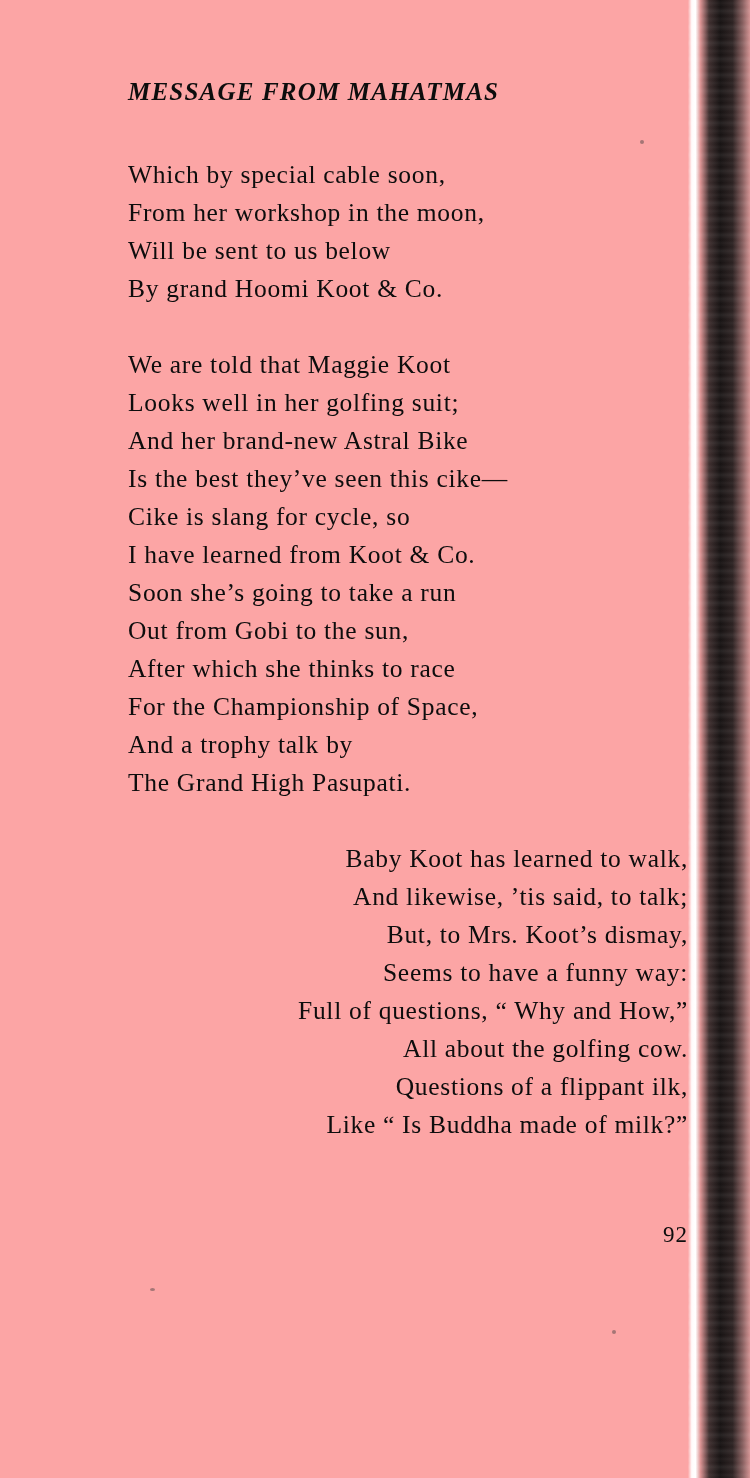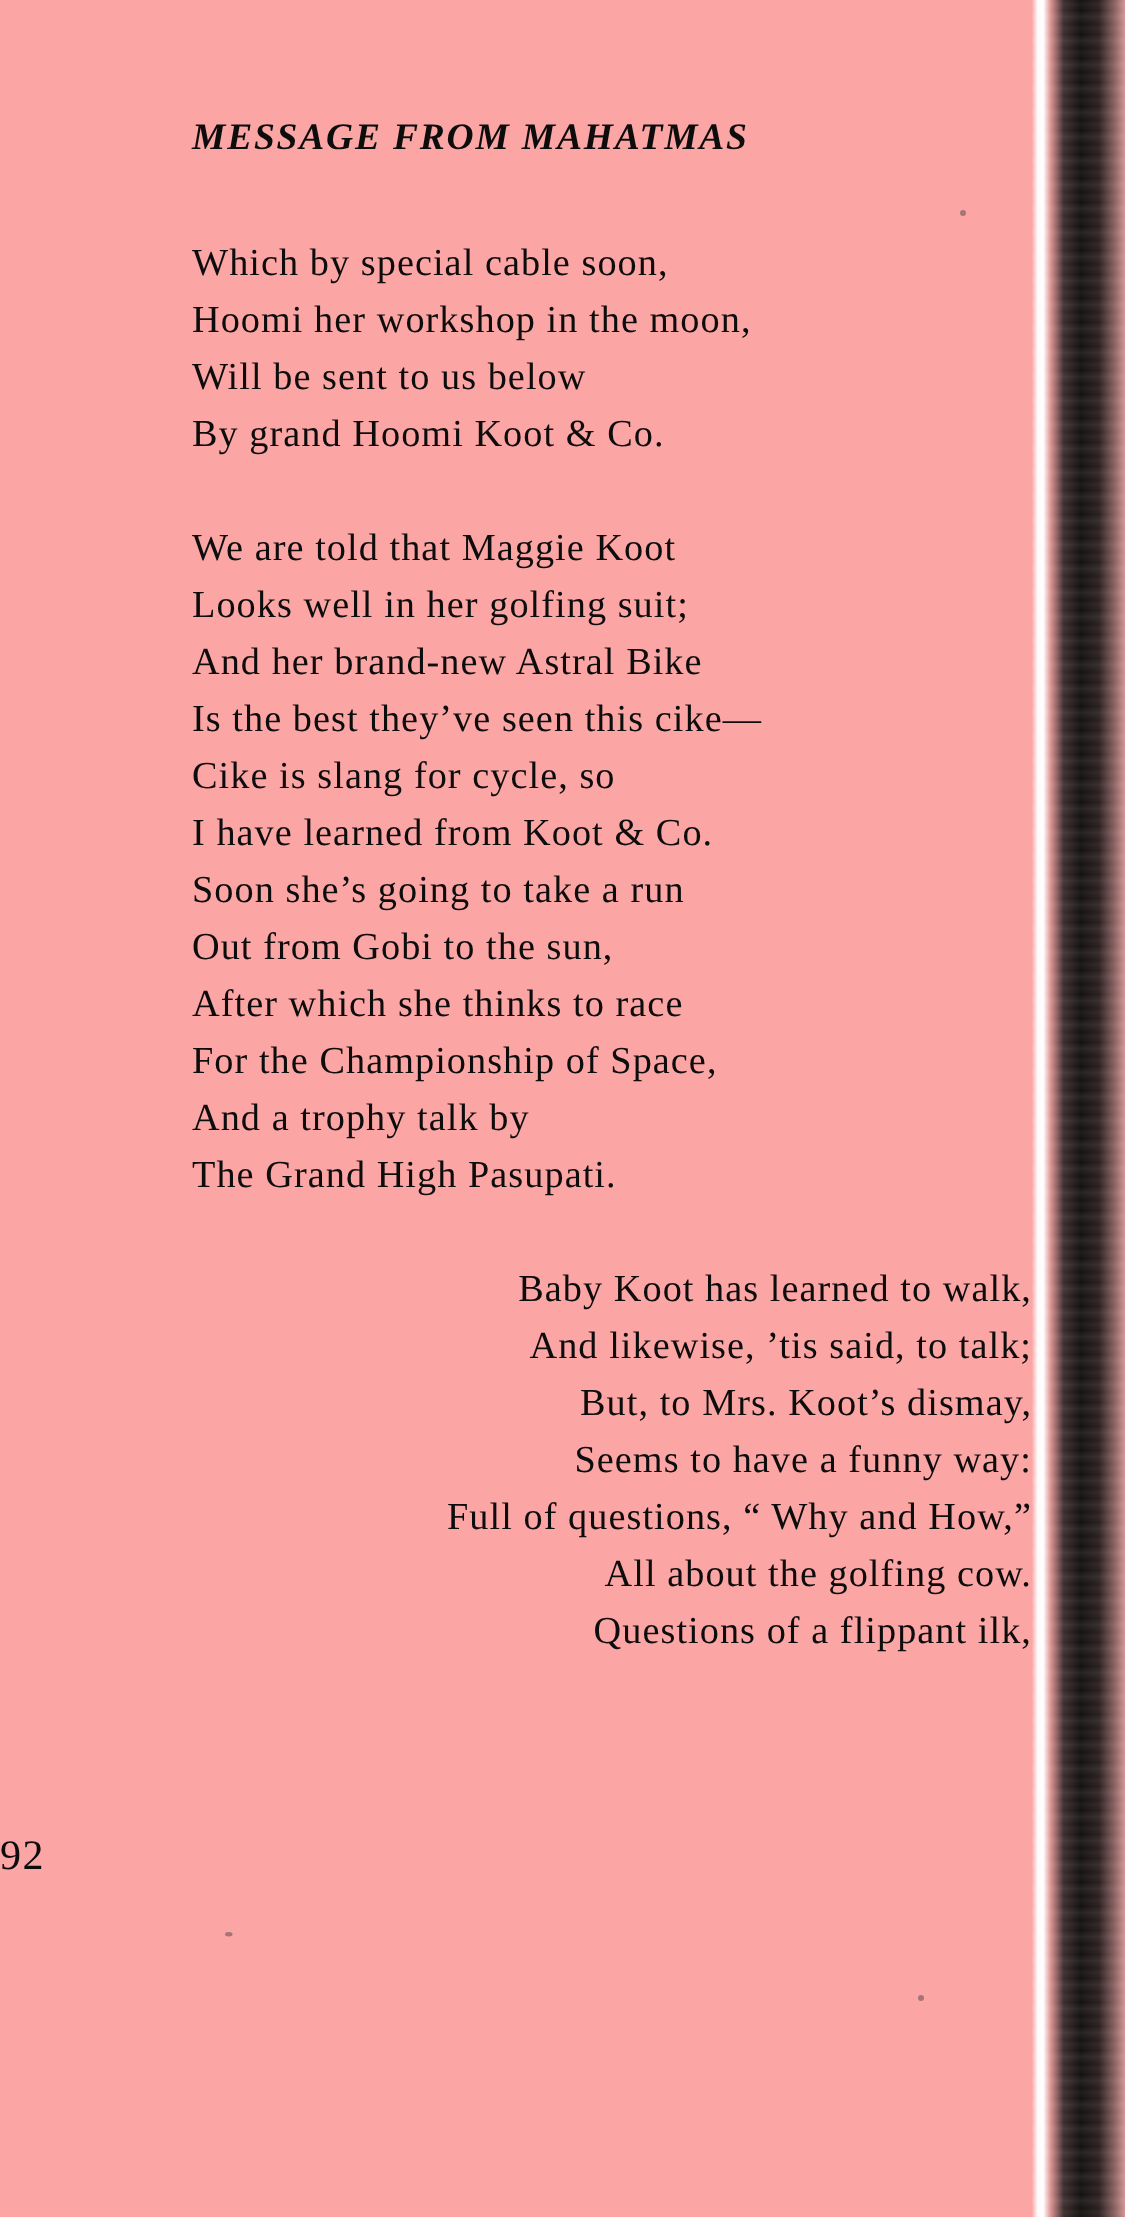--- a/index.html
+++ b/index.html
@@ -97,22 +97,22 @@
     letter-spacing: 0.7px;
     white-space: pre;
     font-family: "Liberation Serif", serif;
   }
 
   .folio {
     position: absolute;
     left: 0;
     top: 1222px;
     width: 688px;
-    text-align: left;
-    font-size: 28px;
+    text-align: right;
+    font-size: 23px;
     letter-spacing: 1px;
     font-family: "Liberation Serif", serif;
   }
 
   
   .speck {
     position: absolute;
     background: rgba(60,60,60,.45);
     border-radius: 50%;
   }
@@ -123,21 +123,21 @@
 <div class="page">
 
   <div class="content">
 
     <div class="running-head">MESSAGE FROM MAHATMAS</div>
 
     <div class="poem">
 
       <div class="stanza">
         <div class="line">Which by special cable soon,</div>
-        <div class="line">Hoomi her workshop in the moon,</div>
+        <div class="line">From her workshop in the moon,</div>
         <div class="line">Will be sent to us below</div>
         <div class="line">By grand Hoomi Koot &amp; Co.</div>
       </div>
 
       <div class="stanza">
         <div class="line">We are told that Maggie Koot</div>
         <div class="line">Looks well in her golfing suit;</div>
         <div class="line">And her brand-new Astral Bike</div>
         <div class="line">Is the best they’ve seen this cike—</div>
         <div class="line">Cike is slang for cycle, so</div>
@@ -151,20 +151,21 @@
       </div>
 
       <div class="stanza">
         <div class="line">Baby Koot has learned to walk,</div>
         <div class="line">And likewise, ’tis said, to talk;</div>
         <div class="line">But, to Mrs. Koot’s dismay,</div>
         <div class="line">Seems to have a funny way:</div>
         <div class="line">Full of questions, “ Why and How,”</div>
         <div class="line">All about the golfing cow.</div>
         <div class="line">Questions of a flippant ilk,</div>
+        <div class="line">Like “ Is Buddha made of milk?”</div>
       </div>
 
     </div>
 
     <div class="folio">92</div>
 
     <div class="speck" style="left:640px;top:140px;width:4px;height:4px;"></div>
     <div class="speck" style="left:150px;top:1288px;width:5px;height:3px;"></div>
     <div class="speck" style="left:612px;top:1330px;width:4px;height:4px;"></div>
   </div>

